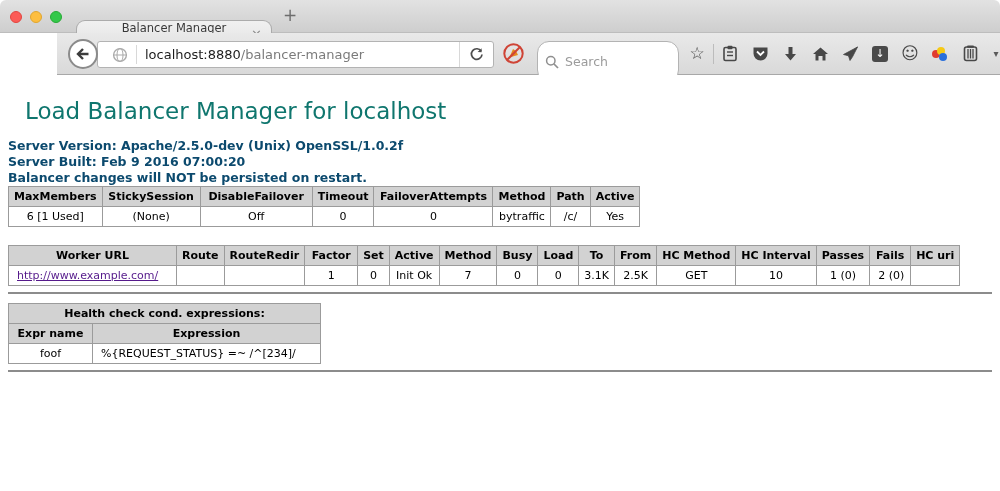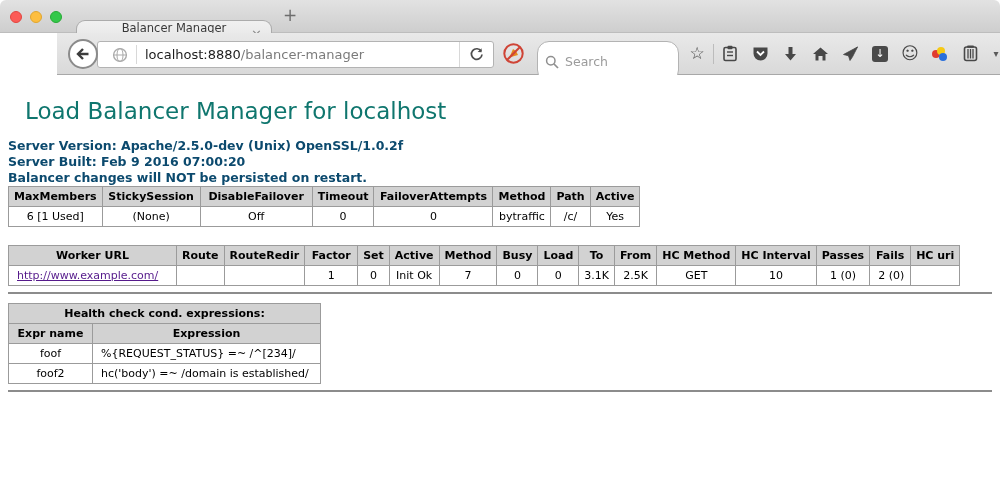--- a/index.html
+++ b/index.html
@@ -331,22 +331,18 @@
         <th colspan="2">Health check cond. expressions:</th>
       </tr>
       <tr>
         <th>Expr name</th>
         <th>Expression</th>
       </tr>
       <tr>
         <td>foof</td>
         <td class="al">%{REQUEST_STATUS} =~ /^[234]/</td>
       </tr>
-      <tr>
-        <td>foof2</td>
-        <td class="al">hc('body') =~ /domain is established/</td>
-      </tr>
     </tbody>
       </table>
 
     <hr class="rule">
   </div>
 </div>
 
 </body></html>

